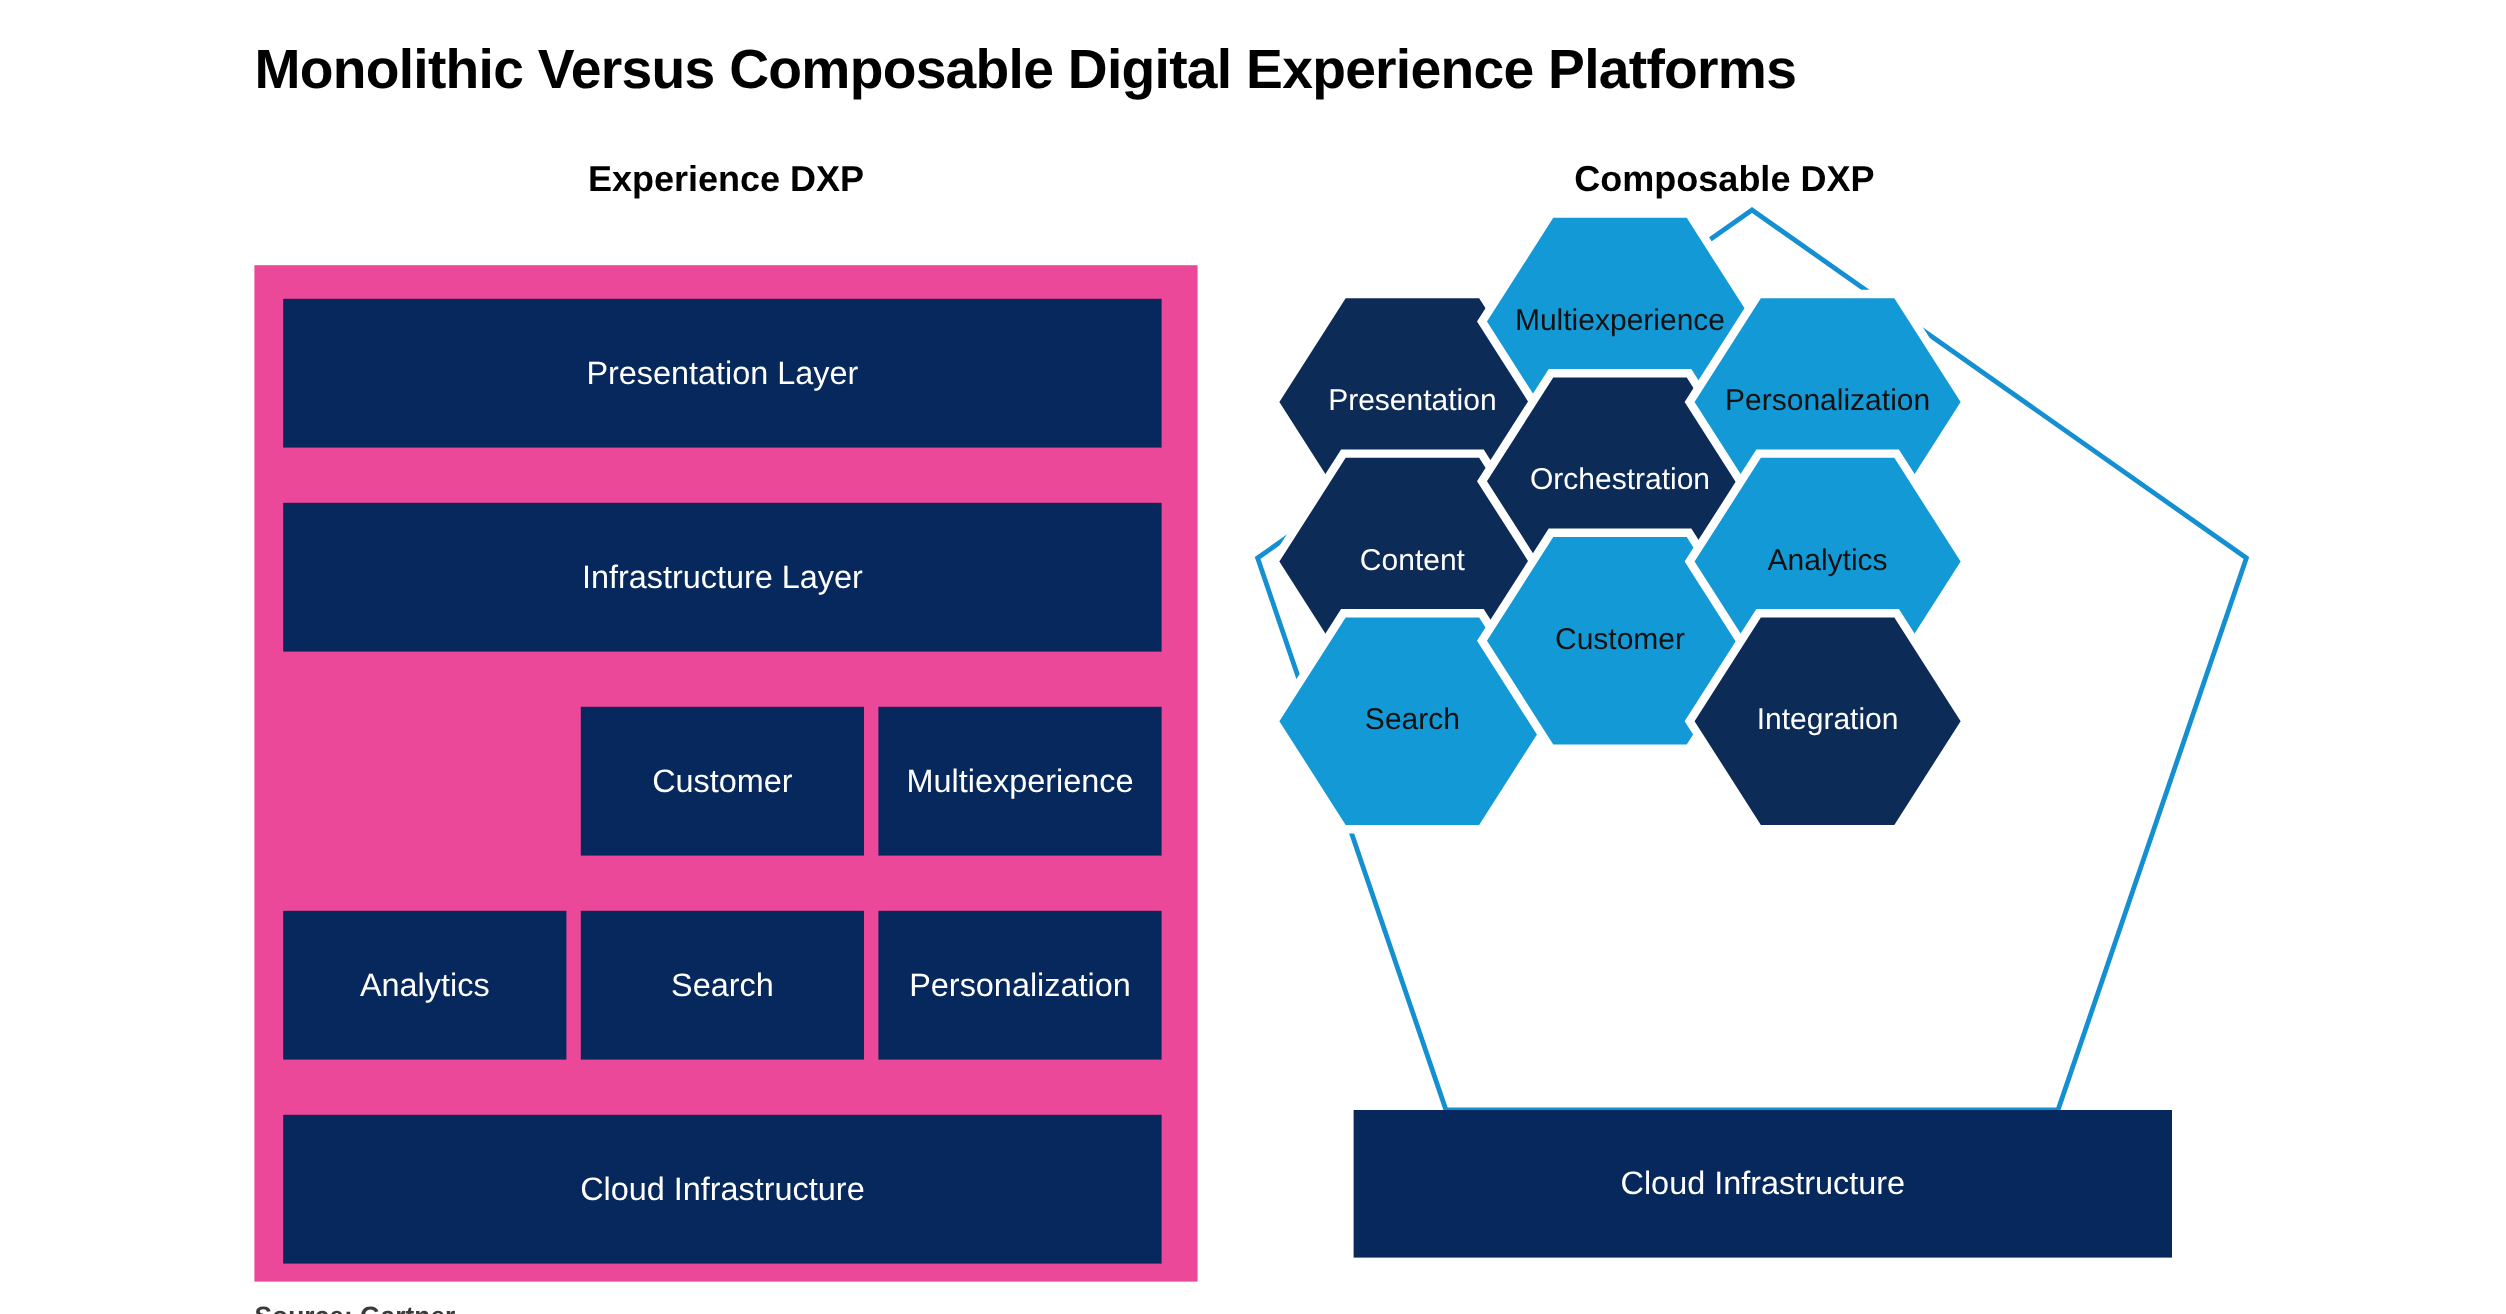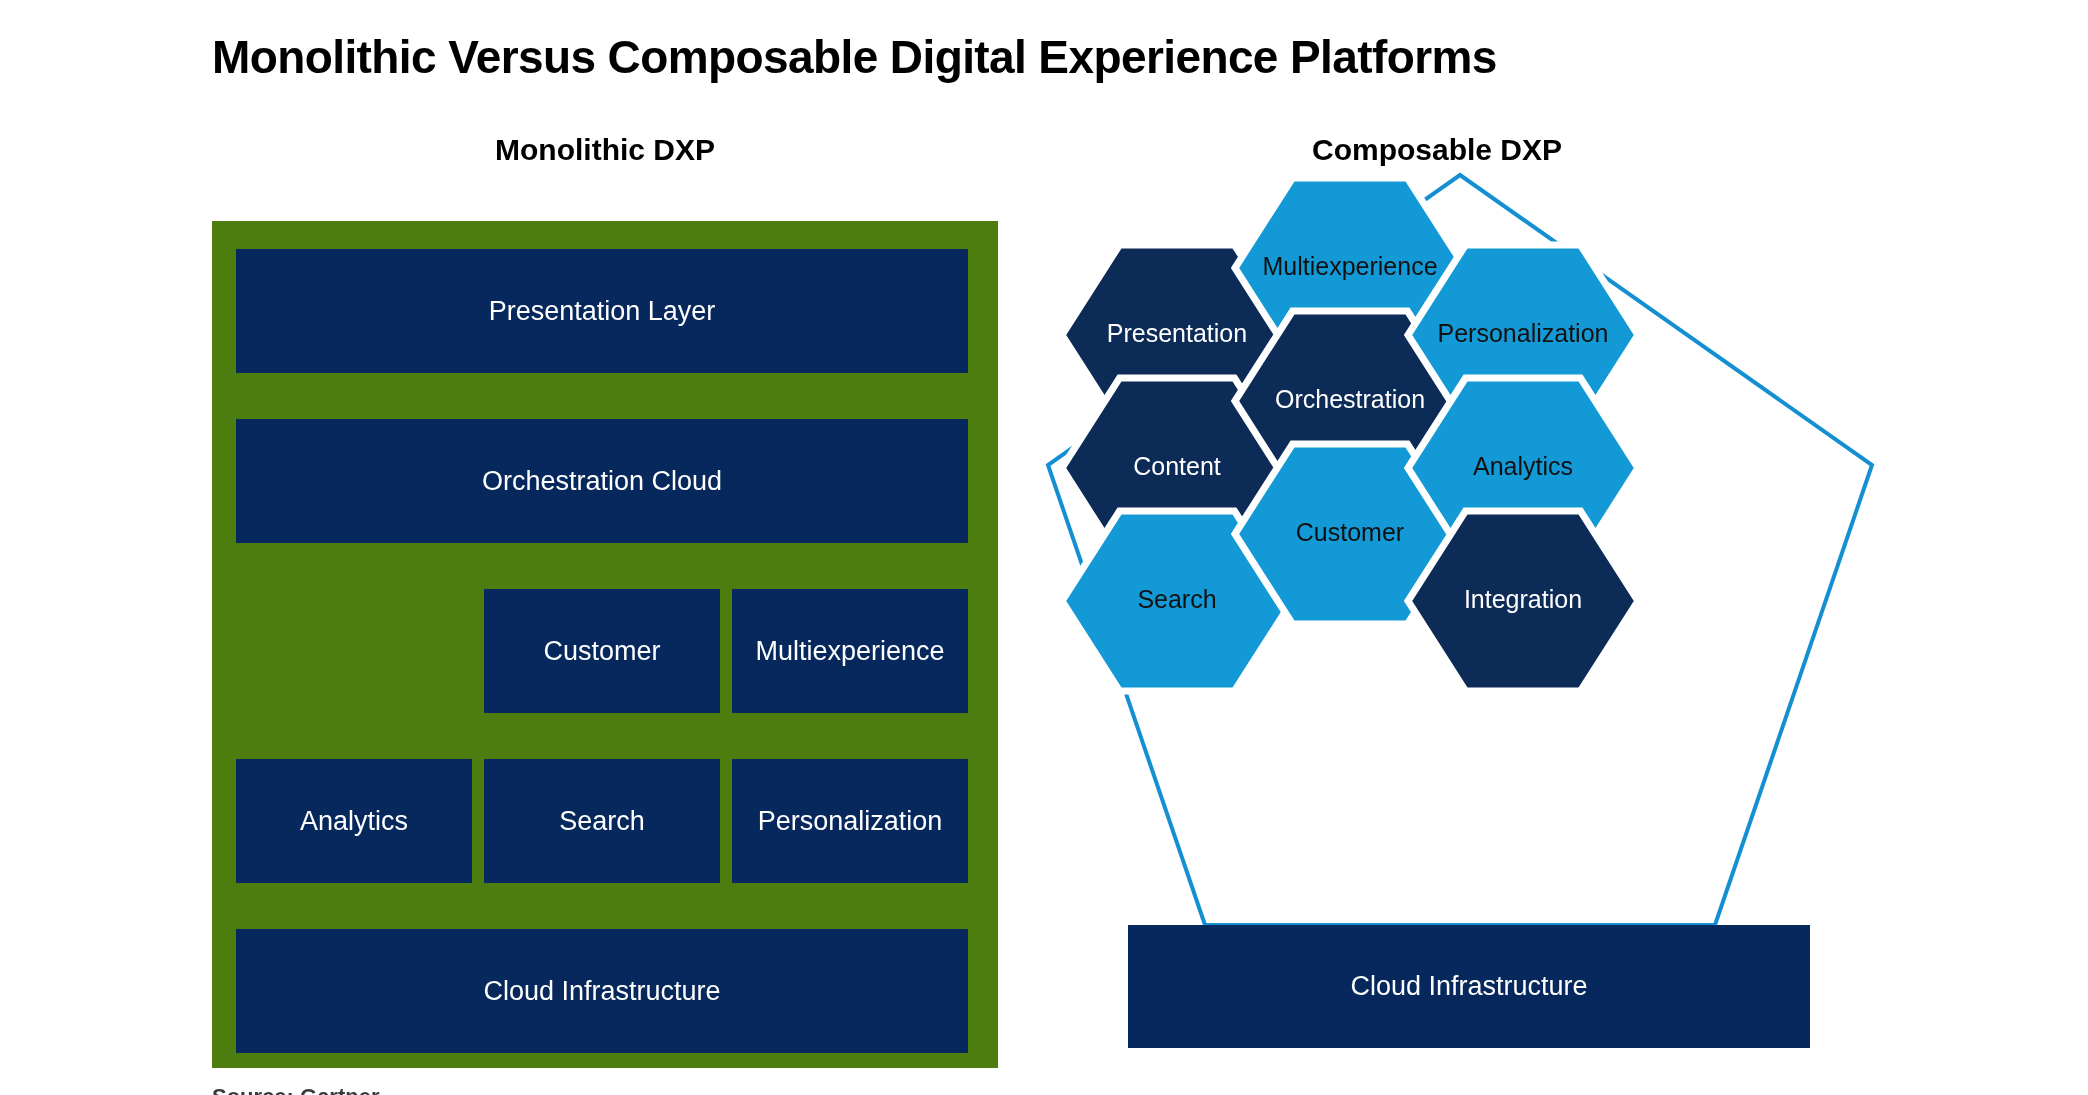--- a/index.html
+++ b/index.html
@@ -43,21 +43,21 @@
   #heading-left  { left: 212px;  top: 133px; width: 786px; }
   #heading-right { left: 1024px; top: 133px; width: 826px; }
 
   
   #mono-panel {
     position: absolute;
     left: 212px;
     top: 221px;
     width: 786px;
     height: 847px;
-    background: #4d7c0f;
+    background: #ec4899;
   }
   .mono-box {
     position: absolute;
     background: #06285c;
     color: #ffffff;
     display: flex;
     align-items: center;
     justify-content: center;
     font-size: 27px;
     font-weight: 400;
@@ -136,28 +136,28 @@
     line-height: 26px;
   }
 </style>
 </head>
 <body>
 
 <div id="page">
 
   <div class="main-title">Monolithic Versus Composable Digital Experience Platforms</div>
 
-  <div class="col-heading" id="heading-left">Monolithic DXP</div>
+  <div class="col-heading" id="heading-left">Experience DXP</div>
   <div class="col-heading" id="heading-right">Composable DXP</div>
 
   <div id="mono-panel">
 
     <div class="mono-box" id="box-presentation">Presentation Layer</div>
 
-    <div class="mono-box" id="box-orchestration">Orchestration Cloud</div>
+    <div class="mono-box" id="box-orchestration">Infrastructure Layer</div>
 
     <div class="mono-box" id="box-customer">Customer</div>
     <div class="mono-box" id="box-multiexp">Multiexperience</div>
 
     <div class="mono-box" id="box-analytics">Analytics</div>
     <div class="mono-box" id="box-search">Search</div>
     <div class="mono-box" id="box-personalization">Personalization</div>
 
     <div class="mono-box" id="box-cloud-left">Cloud Infrastructure</div>
   </div>

